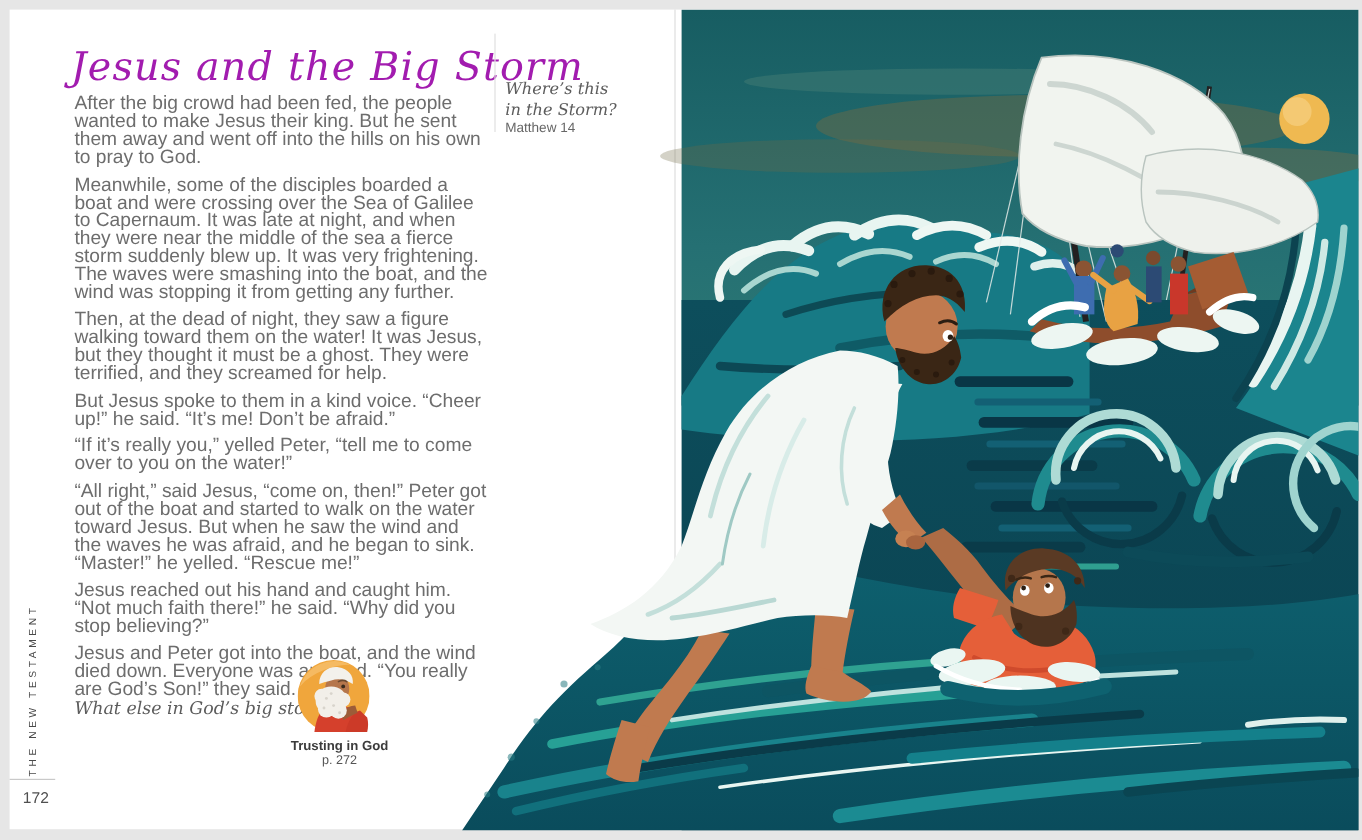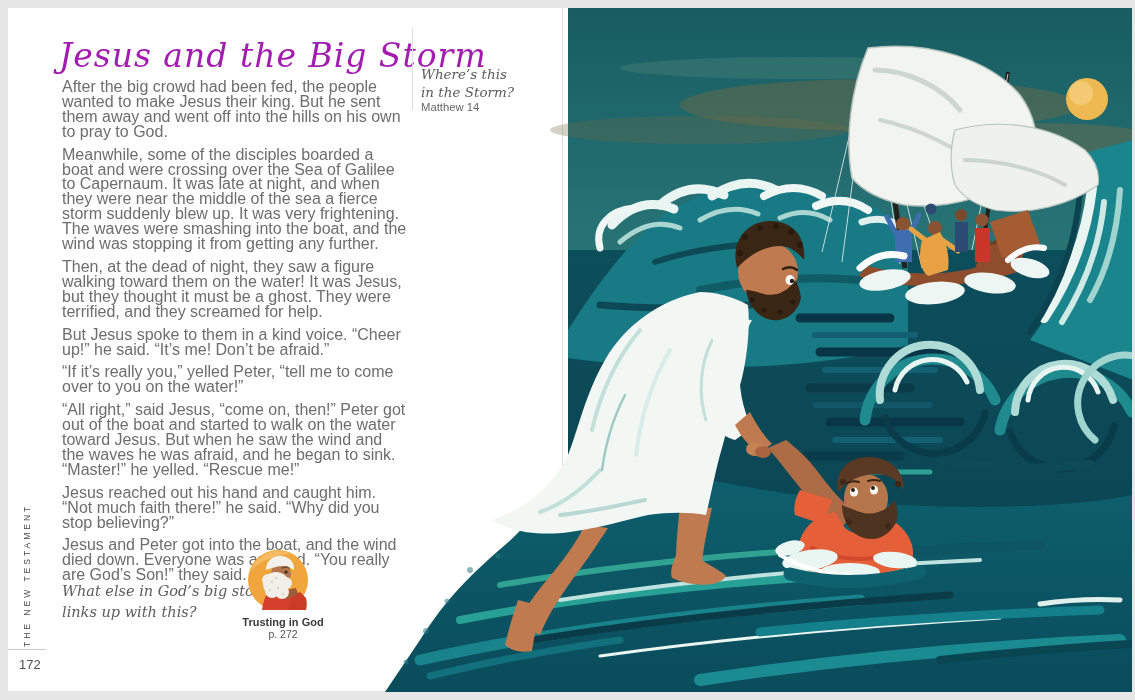--- a/index.html
+++ b/index.html
@@ -285,21 +285,20 @@
   <div class="bibleref">
     <div class="q hand">
       <div>Where’s this</div>
       <div>in the Storm?</div>
     </div>
     <div class="ref">Matthew 14</div>
   </div>
 
   <div class="question hand">
     <div>What else in God’s big story</div>
-    <div>links up with this?</div>
   </div>
 
   <svg class="badge" viewBox="0 0 60 60" aria-hidden="true">
     <circle cx="30" cy="30" r="30" fill="#f0a63c"></circle>
     <path d="M2,22 A30,30 0 0 1 44,4 C30,4 12,10 2,22 Z" fill="#f5ba62"></path>
     <path d="M14,60 C16,44 22,38 30,36 L44,40 C50,44 52,50 53,60 Z" fill="#d5402c"></path>
     <path d="M40,60 C42,50 46,44 52,42 L58,48 C59,52 59,56 58,60 Z" fill="#cc3a28"></path>
     <ellipse cx="33" cy="24" rx="10" ry="12" fill="#b5764c"></ellipse>
     <path d="M36,44 C40,40 44,38 48,38 L50,44 C46,46 42,48 38,50 Z" fill="#9c5c38"></path>
     <path d="M18,20 C18,10 26,5 34,6 C42,7 47,13 46,20 C40,16 34,15 28,17 C24,18 20,19 18,20 Z" fill="#f3f1ec"></path>

